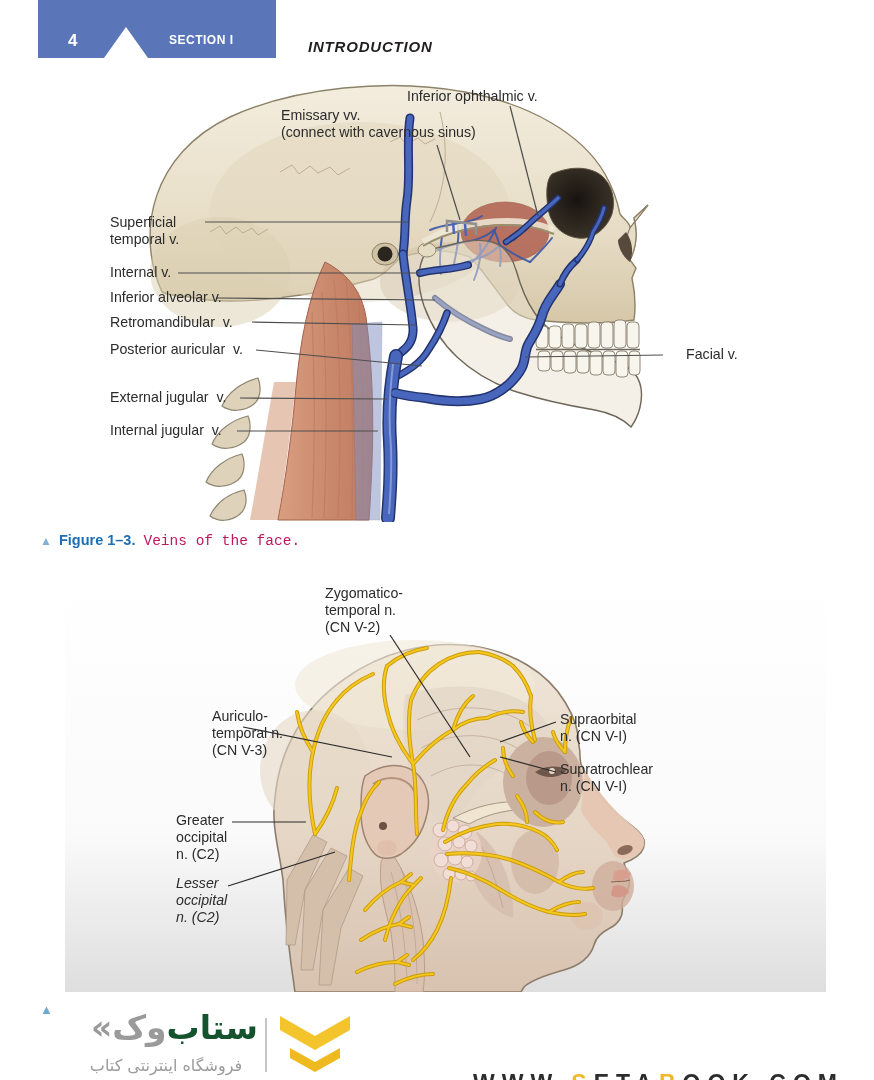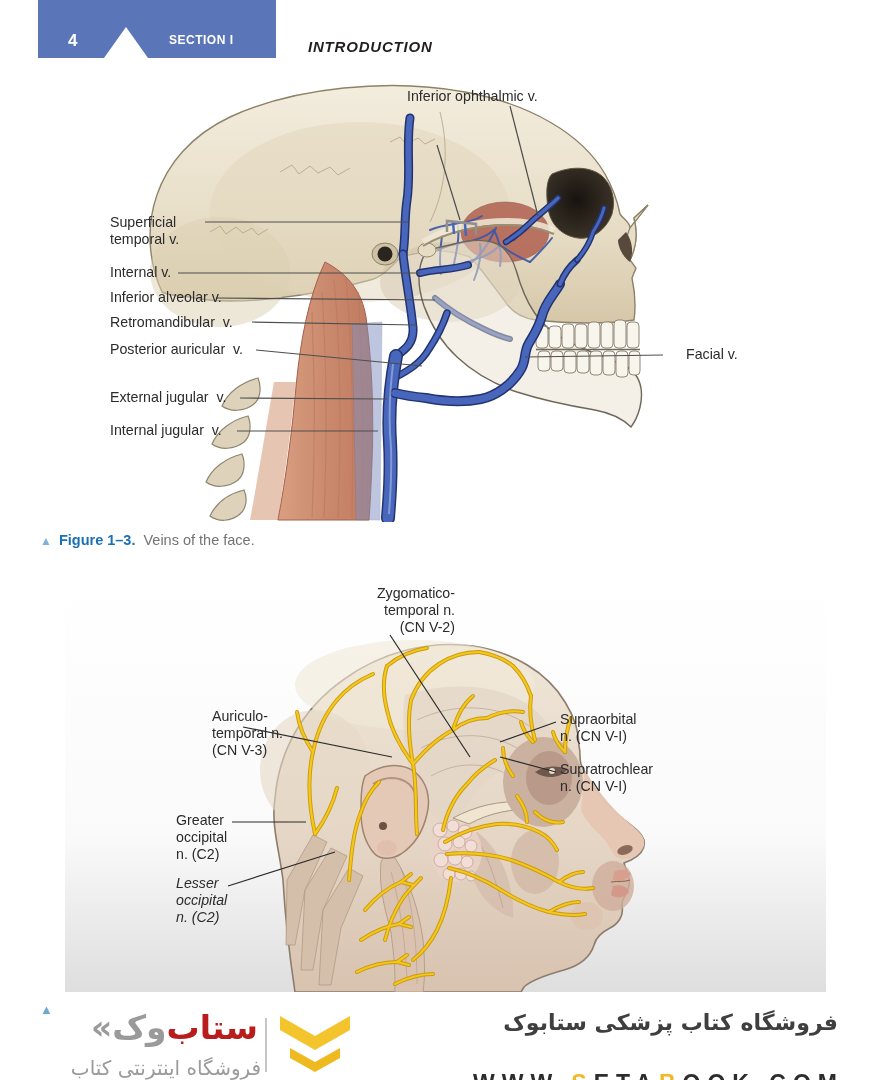--- a/index.html
+++ b/index.html
@@ -11,41 +11,41 @@
   .banner .notch{position:absolute;left:66px;bottom:0;width:0;height:0;
         border-left:22px solid transparent;border-right:22px solid transparent;border-bottom:31px solid #fff;}
   .banner .section{position:absolute;left:131px;top:33px;color:#fff;font-size:12px;font-weight:bold;letter-spacing:.5px;}
   .chapter{position:absolute;left:308px;top:38px;font-size:15px;font-weight:600;letter-spacing:.8px;color:#231f20;font-style:italic;}
   
   .flabel{position:absolute;font-size:14.2px;line-height:1.18;color:#2b2b2b;white-space:pre-wrap;}
   
   .caption{position:absolute;left:40px;top:532px;font-size:14.5px;display:flex;align-items:baseline;}
   .cap-marker{color:#7fb2d6;font-size:12px;margin-right:7px;}
   .cap-label{color:#1b6fb5;font-weight:bold;margin-right:8px;}
-  .cap-text{color:#737373;}
+  .cap-text{color:#be185d;font-family:Liberation Mono, monospace;}
   
   .ld{stroke:#4e4e4e;stroke-width:1.2;fill:none;}
   .ld2{stroke:#2b2b2b;stroke-width:1.2;fill:none;}
   .vd{stroke:#22336e;fill:none;stroke-linecap:round;}
   .vb{stroke:#4866bb;fill:none;stroke-linecap:round;}
   .plx{stroke:#3c57a9;stroke-width:2;fill:none;stroke-linecap:round;opacity:.9;}
   .nu{stroke:#cb9a0b;stroke-width:4;fill:none;stroke-linecap:round;stroke-linejoin:round;}
   .no{stroke:#f3c71d;stroke-width:2.2;fill:none;stroke-linecap:round;stroke-linejoin:round;}
   .mstri{stroke:#b8765d;stroke-width:1.1;fill:none;opacity:.6;}
   .nstri{stroke:#b49a85;stroke-width:1;fill:none;opacity:.6;}
   .sut{stroke:#b3a689;stroke-width:1;fill:none;opacity:.85;}
   
   .f-marker{position:absolute;left:40px;top:1002px;color:#6fa9d2;font-size:13px;}
   .logo{position:absolute;left:70px;top:1010px;width:290px;height:68px;}
   .logo-word{position:absolute;left:12px;top:0px;width:176px;display:flex;direction:ltr;align-items:flex-end;justify-content:flex-end;
              font-family:"DejaVu Sans",sans-serif;font-weight:bold;font-size:33px;line-height:1.1;}
   .lg-gray{color:#9a9a9a;}
-  .lg-yellow{color:#b91c1c;}
+  .lg-yellow{color:#14532d;}
   .logo-sub{position:absolute;left:0;top:46px;width:192px;text-align:center;color:#9b9b9b;
-            font-family:"DejaVu Sans",sans-serif;font-size:20px;}
+            font-family:"DejaVu Sans",sans-serif;font-size:16px;}
   .logo-div{position:absolute;left:195px;top:8px;width:2px;height:54px;background:#c6c6c6;}
   .logo-chev{position:absolute;left:208px;top:6px;}
   .tagline{position:absolute;right:36px;top:1010px;direction:rtl;color:#3f3f3f;
            font-family:"DejaVu Sans",sans-serif;font-size:22px;font-weight:600;}
   .url{position:absolute;right:30px;top:1070px;font-size:23px;font-weight:bold;letter-spacing:7px;color:#2d2d2d;white-space:nowrap;}
   .url .yl{color:#f0b929;}
 </style>
 </head>
 <body>
 
@@ -208,20 +208,22 @@
       <path class="ld" d="M126,216 L345,218"></path>
       <path class="ld" d="M162,240 L325,243"></path>
       <path class="ld" d="M166,268 L332,284"></path>
       <path class="ld" d="M150,316 L297,317"></path>
       <path class="ld" d="M147,349 L288,349"></path>
       <path class="ld" d="M573,273 L435,275"></path>
     </g>
   </svg>
 
   <div class="flabel" style="left:407px;top:88px;">Inferior ophthalmic v.</div>
+  <div class="flabel" style="left:281px;top:107px;">Emissary vv.
+(connect with cavernous sinus)</div>
   <div class="flabel" style="left:110px;top:214px;">Superficial
 temporal v.</div>
   <div class="flabel" style="left:110px;top:264px;">Internal v.</div>
   <div class="flabel" style="left:110px;top:289px;">Inferior alveolar v.</div>
   <div class="flabel" style="left:110px;top:314px;">Retromandibular  v.</div>
   <div class="flabel" style="left:110px;top:341px;">Posterior auricular  v.</div>
   <div class="flabel" style="left:110px;top:389px;">External jugular  v.</div>
   <div class="flabel" style="left:110px;top:422px;">Internal jugular  v.</div>
   <div class="flabel" style="left:666px;top:346px;margin-left:20px;">Facial v.</div>
 
@@ -360,21 +362,21 @@
     <g>
       <path class="ld2" d="M325,55 L405,177"></path>
       <path class="ld2" d="M178,147 L327,177"></path>
       <path class="ld2" d="M491,142 L435,162"></path>
       <path class="ld2" d="M491,192 L435,177"></path>
       <path class="ld2" d="M167,242 L241,242"></path>
       <path class="ld2" d="M163,306 L270,272"></path>
     </g>
   </svg>
 
-  <div class="flabel" style="left:325px;top:585px;width:130px;text-align:right;">Zygomatico-
+  <div class="flabel" style="left:325px;top:585px;width:130px;text-align:left;">Zygomatico-
 temporal n.
 (CN V-2)</div>
   <div class="flabel" style="left:176px;top:708px;margin-left:36px;">Auriculo-
 temporal n.
 (CN V-3)</div>
   <div class="flabel" style="left:560px;top:711px;">Supraorbital
 n. (CN V-I)</div>
   <div class="flabel" style="left:560px;top:761px;">Supratrochlear
 n. (CN V-I)</div>
   <div class="flabel" style="left:176px;top:812px;">Greater
@@ -393,16 +395,15 @@
       <span class="lg-yellow">ستاب</span>
     </div>
     <div class="logo-sub">فروشگاه اینترنتی کتاب</div>
     <div class="logo-div"></div>
     <svg class="logo-chev" width="74" height="58" viewBox="0 0 74 58">
       <path d="M2,0 L37,20 L72,0 L72,14 L37,34 L2,14 Z" fill="#f4c42c"></path>
       <path d="M12,32 L37,46 L62,32 L62,42 L37,56 L12,42 Z" fill="#efba20"></path>
     </svg>
   </div>
 
-  <div class="tagline">فروشگاه کتاب پزشکی ستابوک</div>
   <div class="url"><span>WWW.</span><span class="yl">S</span><span>ETA</span><span class="yl">B</span><span>OOK.COM</span></div>
 
 </div>
 
 </body></html>

